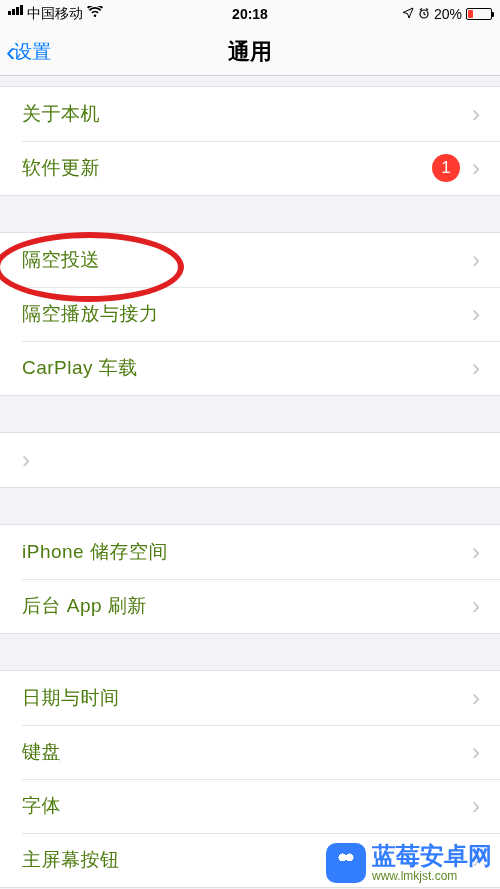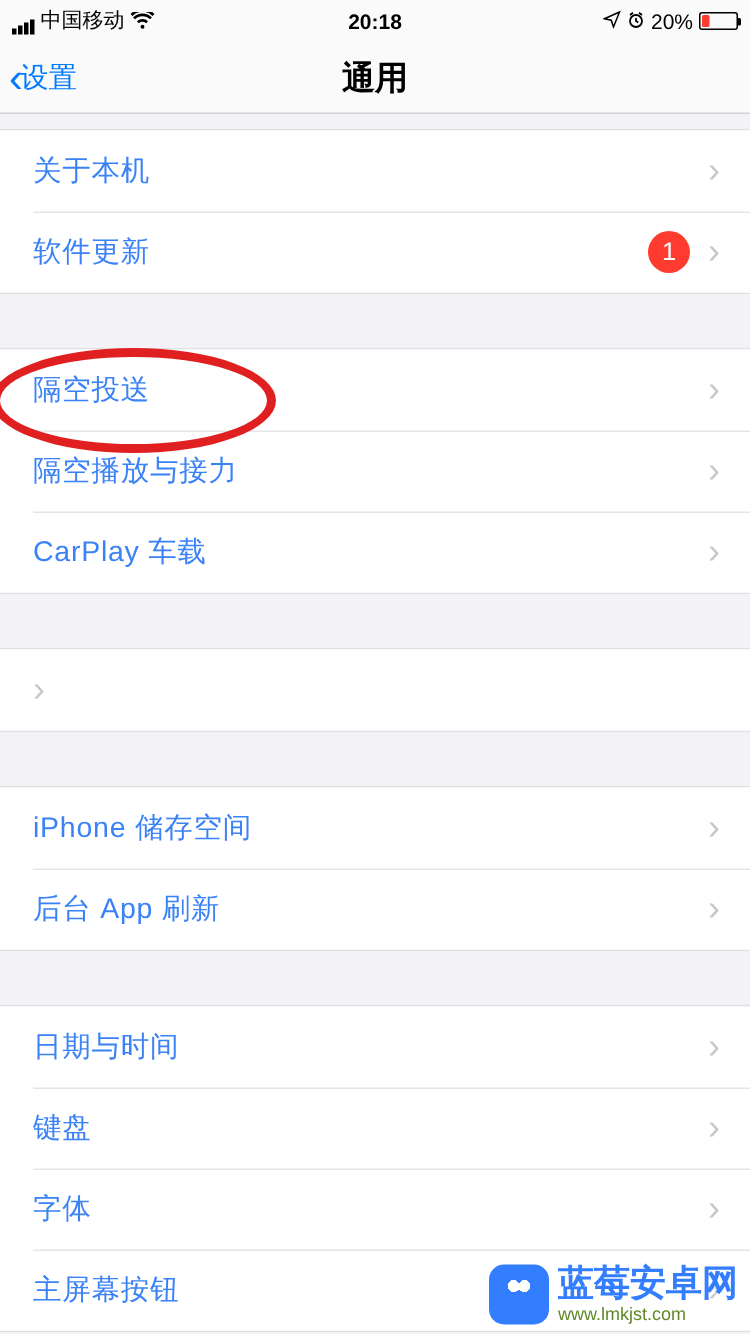--- a/index.html
+++ b/index.html
@@ -15,21 +15,21 @@
       height: 28px;
       background: #fafafa;
       display: flex;
       align-items: center;
       padding: 0 8px;
       font-size: 14px;
       font-weight: 500;
       color: #000;
       position: relative;
     }
-    .status-left { display: flex; align-items: flex-end; gap: 4px; }
+    .status-left { display: flex; align-items: flex-start; gap: 4px; }
     .status-center { position: absolute; left: 50%; transform: translateX(-50%); font-weight: 600; }
     .status-right { margin-left: auto; display: flex; align-items: center; gap: 4px; }
     .signal-bars { display: inline-flex; align-items: flex-end; gap: 1px; }
     .signal-bars span { width: 3px; background: #000; display: inline-block; }
     .signal-bars span:nth-child(1){height:4px}
     .signal-bars span:nth-child(2){height:6px}
     .signal-bars span:nth-child(3){height:8px}
     .signal-bars span:nth-child(4){height:10px}
     .wifi-icon { font-size: 14px; }
     .battery {
@@ -70,21 +70,21 @@
       display: flex;
       align-items: center;
       padding: 0 20px 0 22px;
       position: relative;
       background: #fff;
     }
     .row + .row::before {
       content: "";
       position: absolute; top: 0; left: 22px; right: 0; height: 1px; background: #e5e5e8;
     }
-    .row-label { font-size: 19px; color: #3b82f6; flex: 1; letter-spacing: 0.5px; }
+    .row-label { font-size: 19px; color: #4d7c0f; flex: 1; letter-spacing: 0.5px; }
     .chevron {
       color: #c7c7cc; font-size: 24px; font-weight: 300; line-height: 1;
     }
     .badge {
       min-width: 28px; height: 28px; border-radius: 14px; background: #ff3b30;
       color: #fff; display: inline-flex; align-items: center; justify-content: center;
       font-size: 17px; margin-right: 12px;
     }
     .highlight-oval {
       position: absolute;

